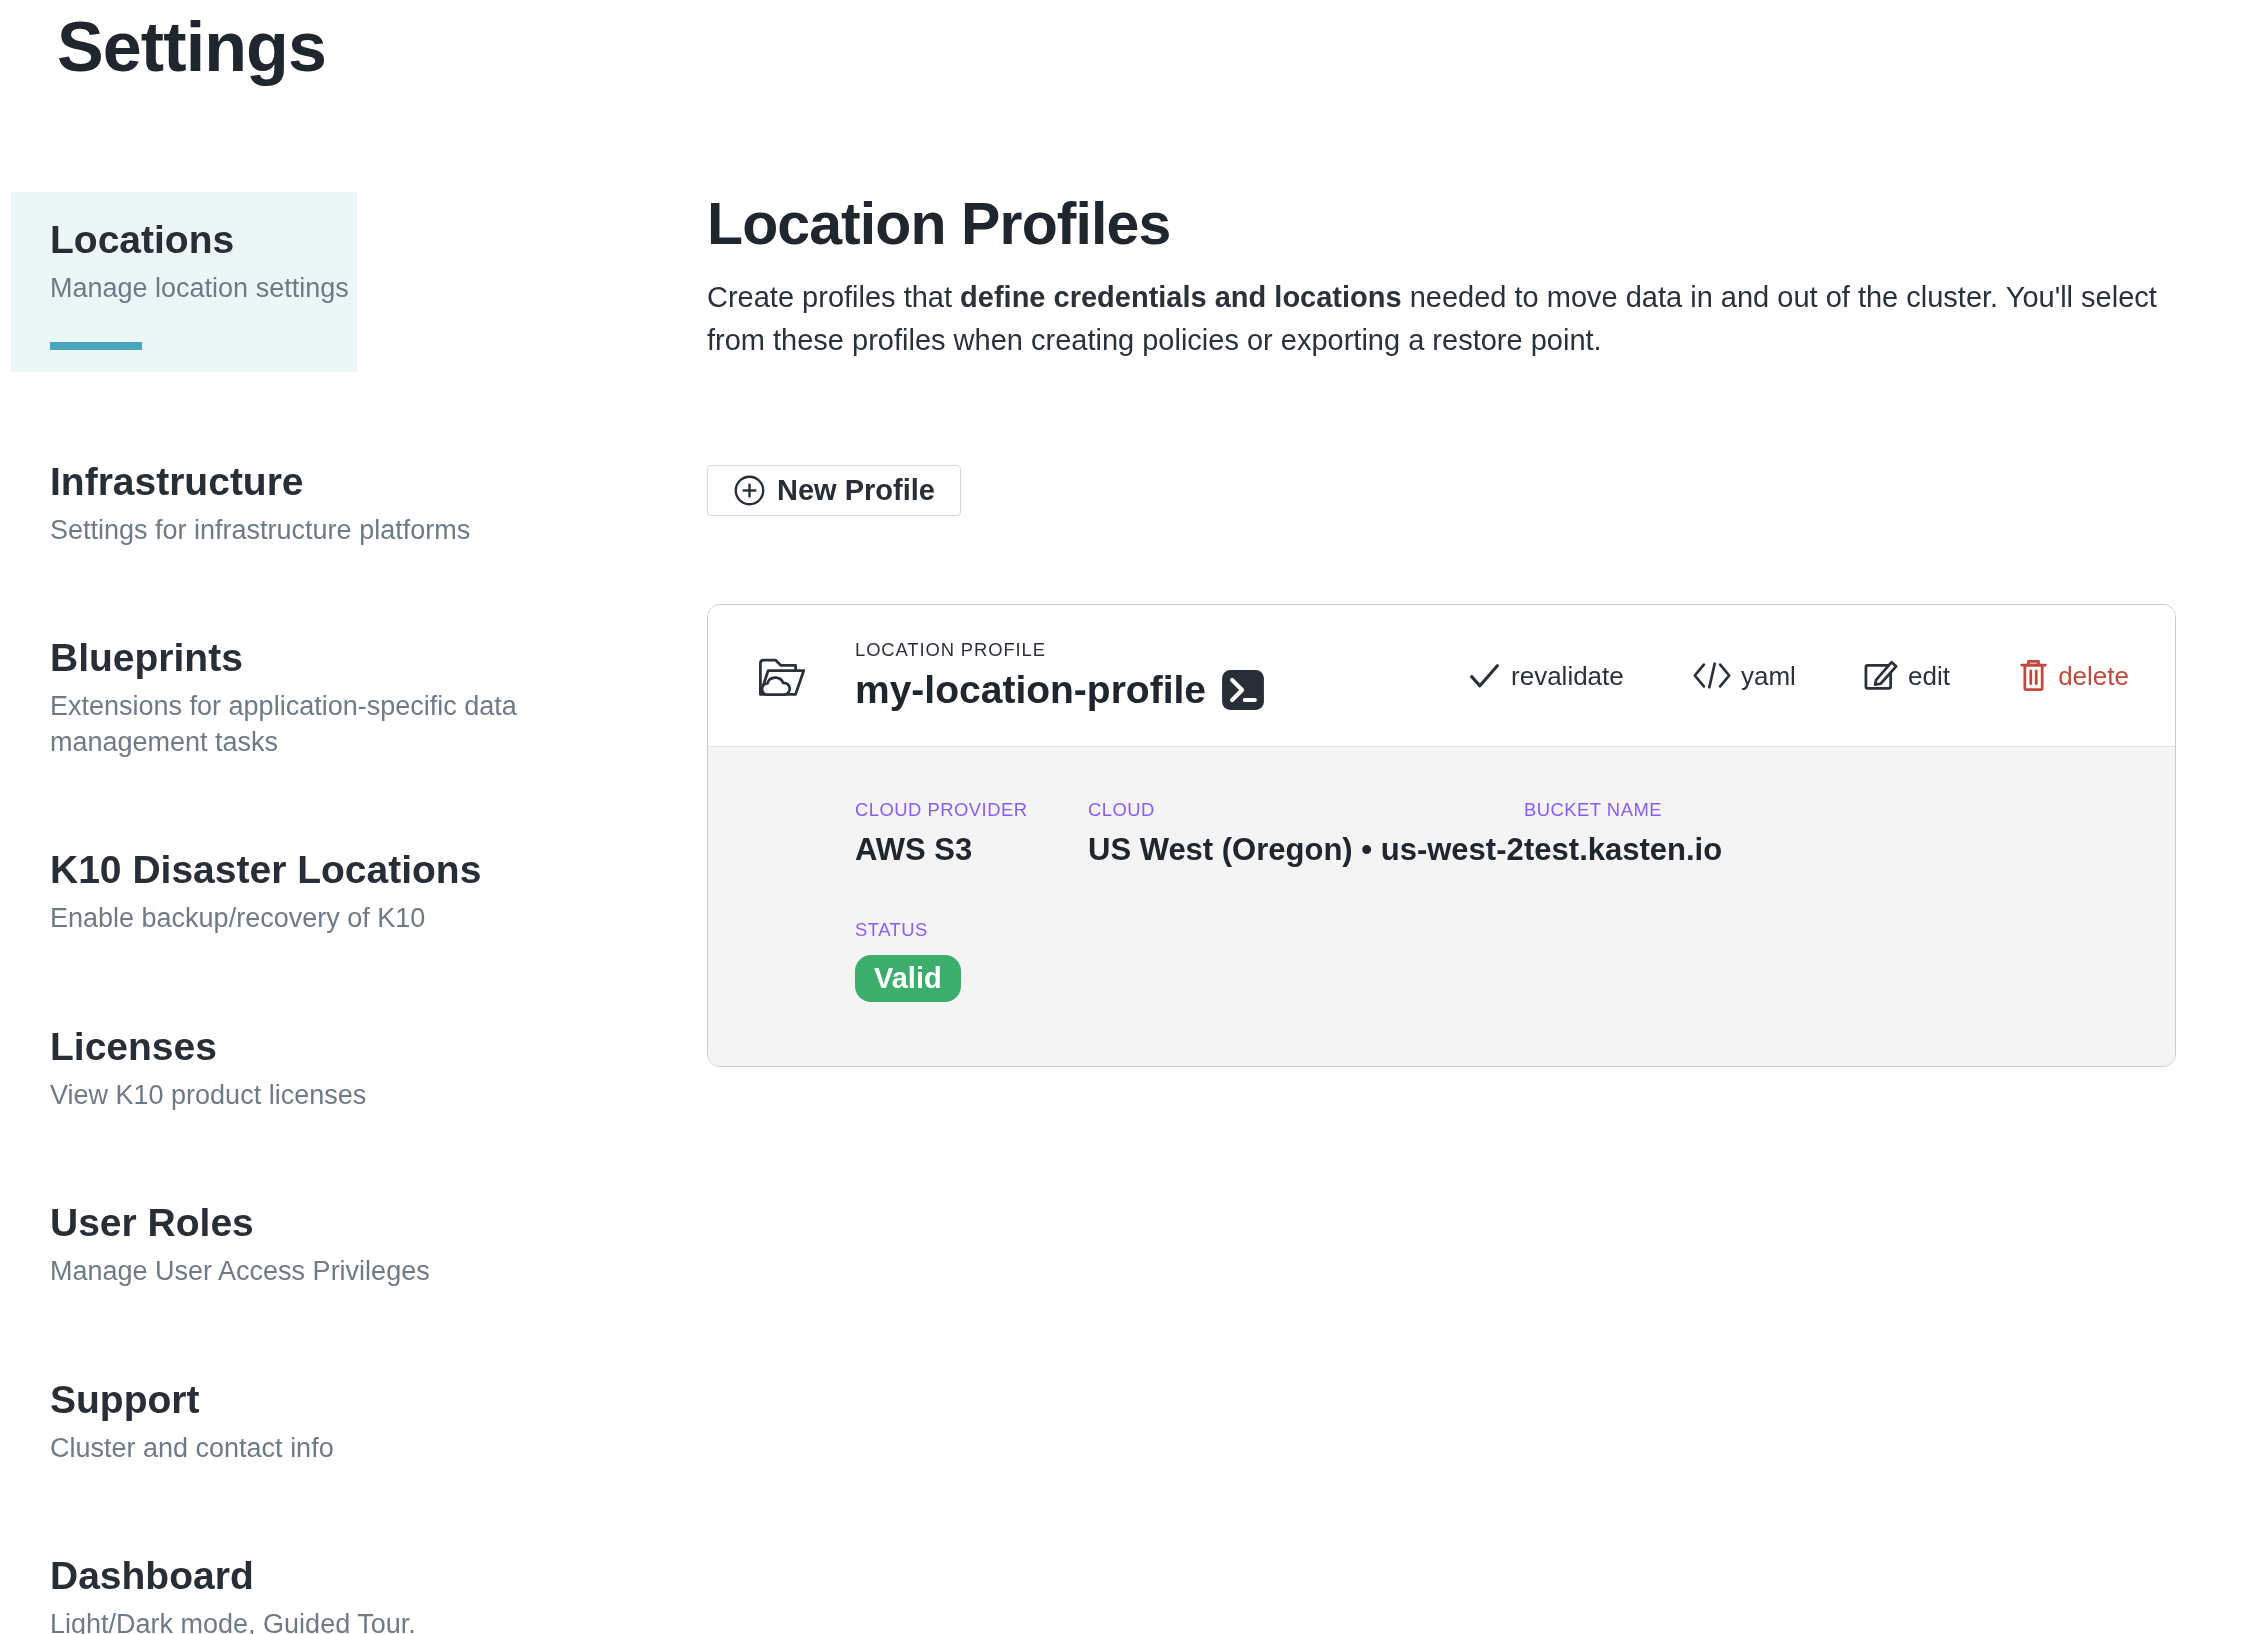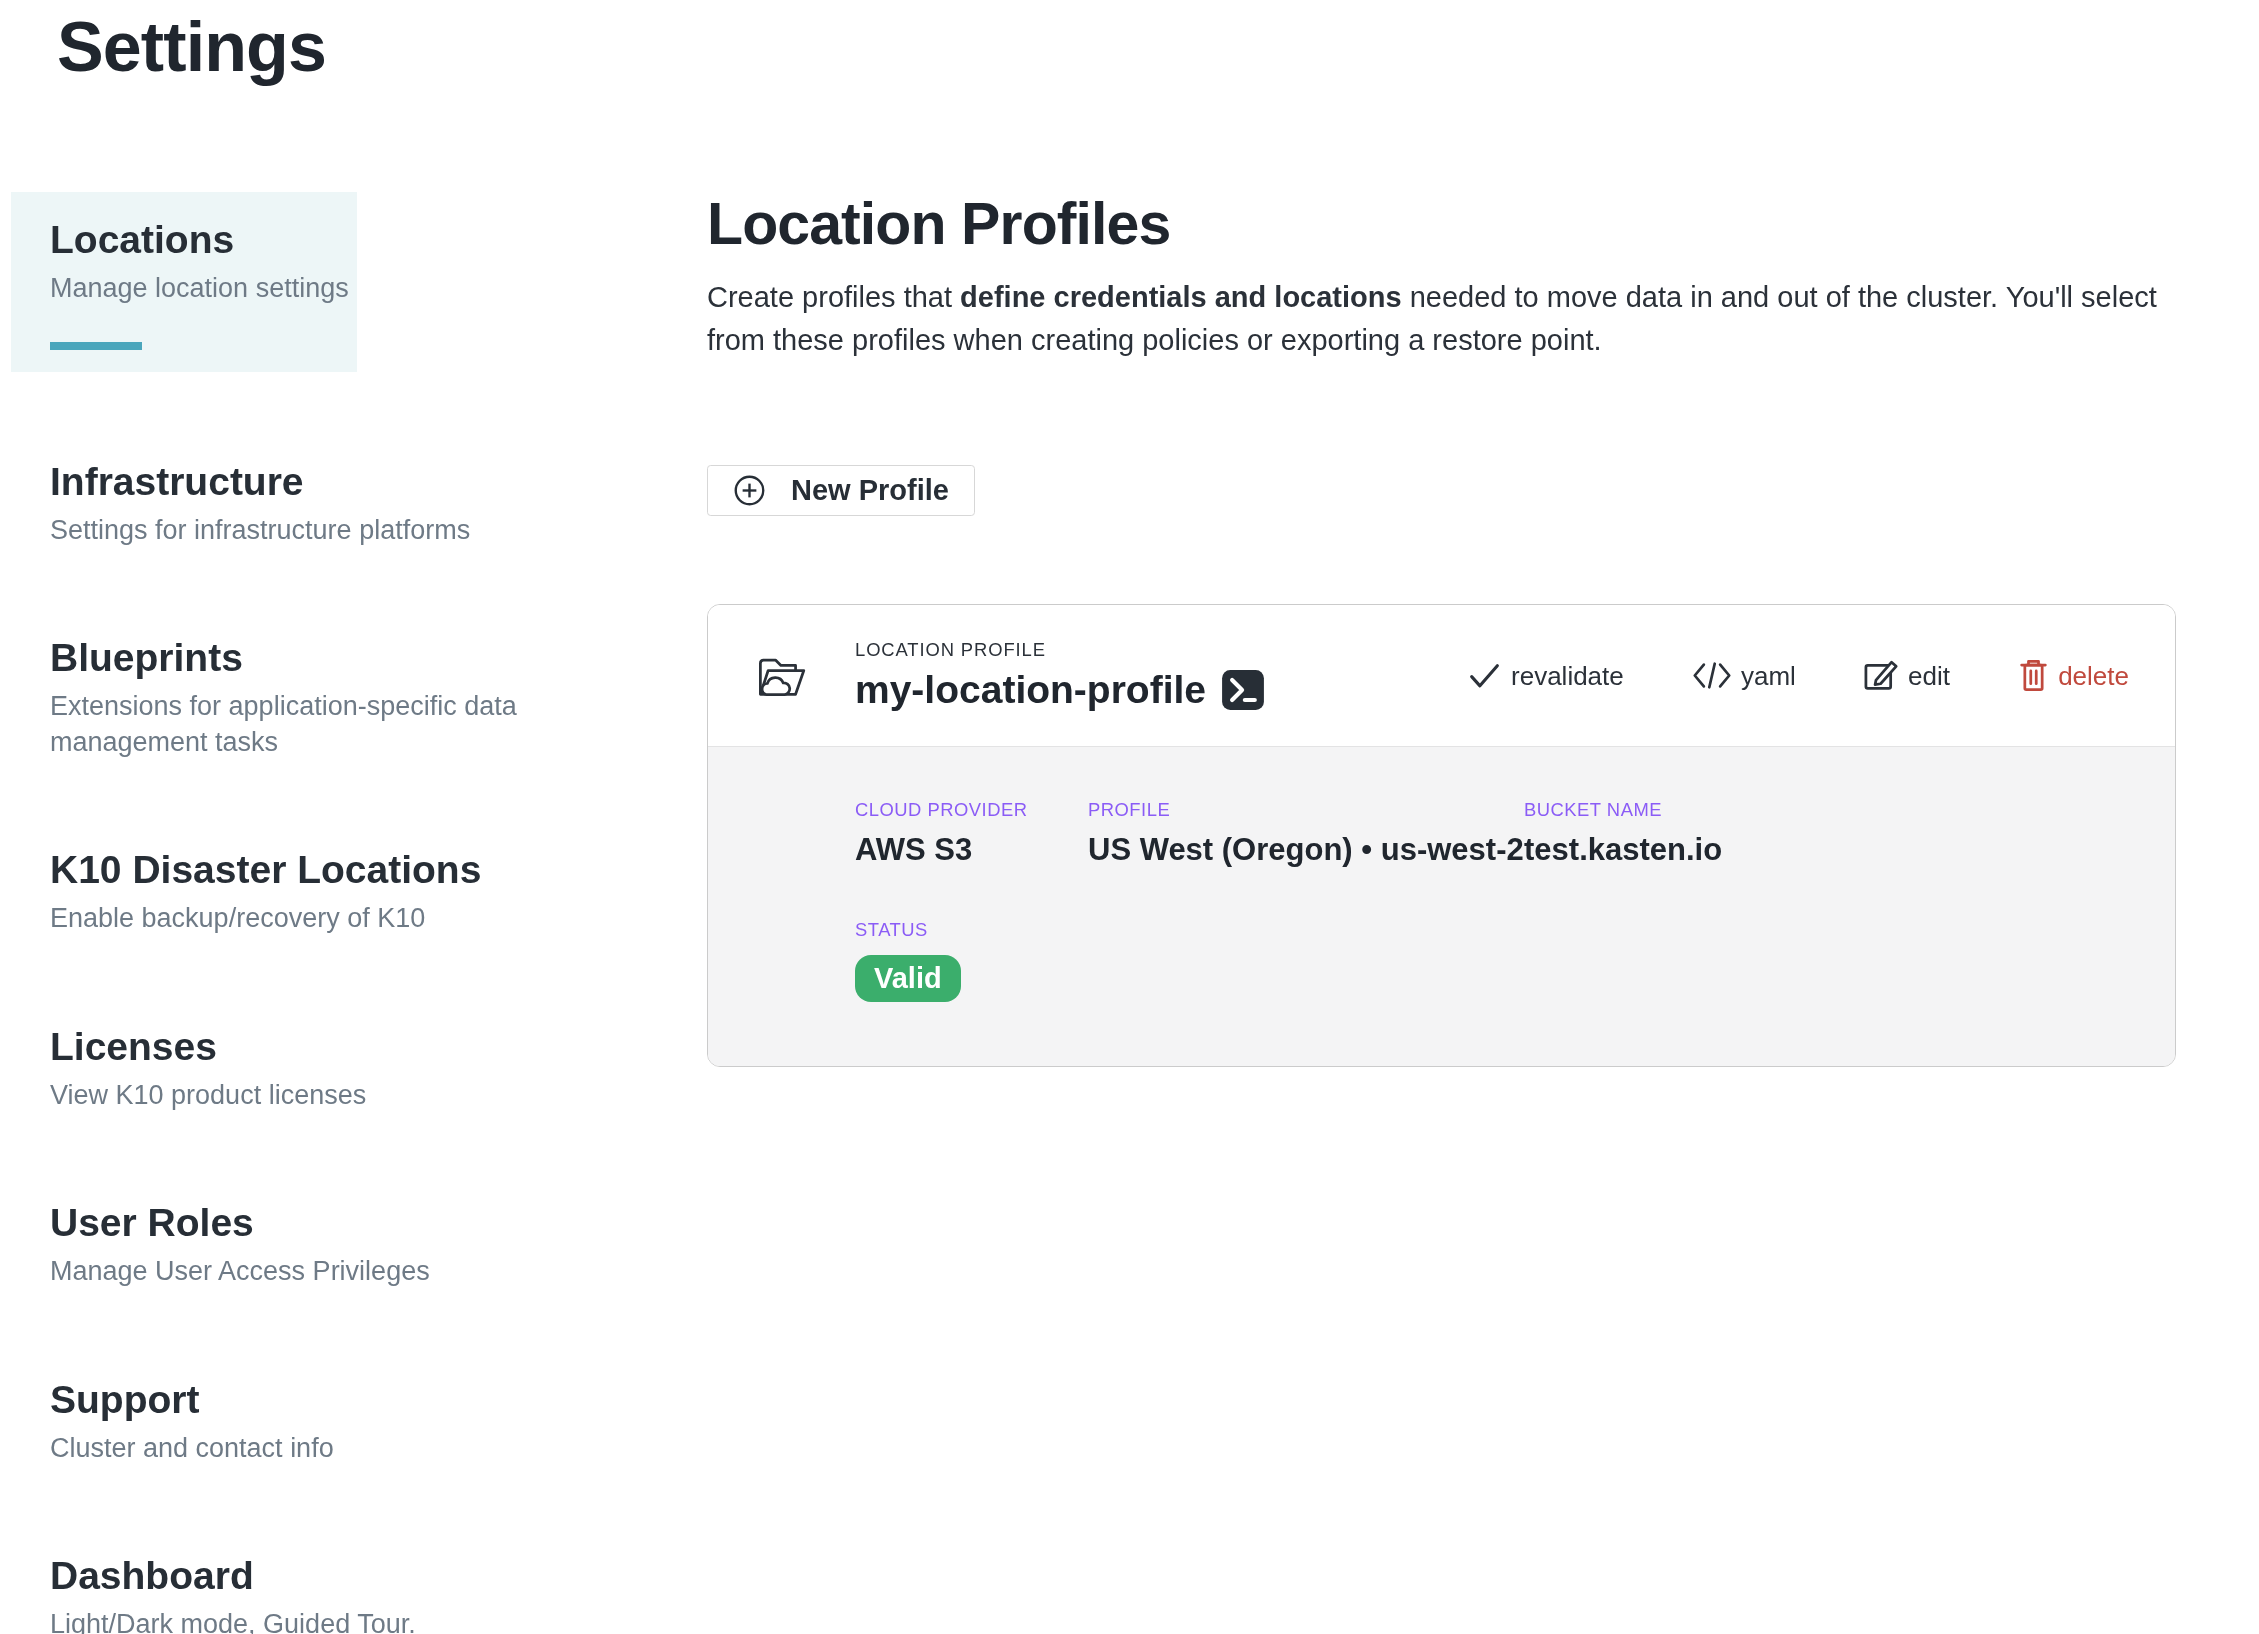--- a/index.html
+++ b/index.html
@@ -40,21 +40,21 @@
     color:#20262e; line-height:1;
   }
   .intro {
     margin-top:22px; font-size:29px; line-height:43px; color:#2b3139;
     width:1488px;
   }
   .intro b { font-weight:700; }
   
   .new-profile-btn {
     margin-top:103px;
-    display:inline-flex; align-items:center; gap:25px;
+    display:inline-flex; align-items:center; gap:11px;
     height:51px; padding:0 25px;
     background:#ffffff; border:1.8px solid #d7d7d7; border-radius:3.7px;
     font-size:29px; font-weight:700; color:#272e36; cursor:pointer;
     font-family:inherit;
   }
   
   .card {
     margin-top:88px; width:1469px;
     border:1.8px solid #cbcbcb; border-radius:13px;
     background:#ffffff; overflow:hidden;
@@ -229,21 +229,21 @@
       </div>
     </div>
 
     <div class="card-body">
       <div class="fields-row">
         <div class="field f-provider">
           <span class="f-label">CLOUD PROVIDER</span>
           <span class="f-value">AWS S3</span>
         </div>
         <div class="field f-region">
-          <span class="f-label">PROFILE</span>
+          <span class="f-label">CLOUD</span>
           <span class="f-value">US West (Oregon) • us-west-2</span>
         </div>
         <div class="field">
           <span class="f-label">BUCKET NAME</span>
           <span class="f-value">test.kasten.io</span>
         </div>
       </div>
       <div class="status-block">
         <div class="f-label">STATUS</div>
         <span class="status-badge">Valid</span>

